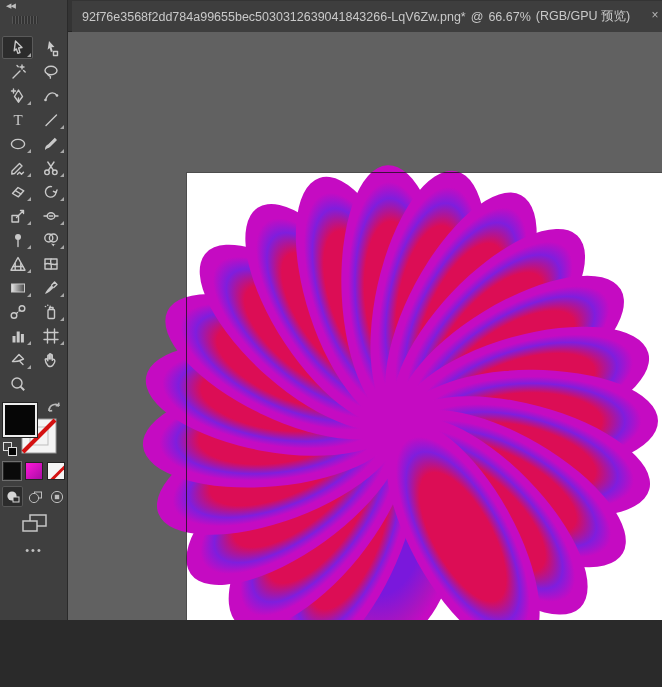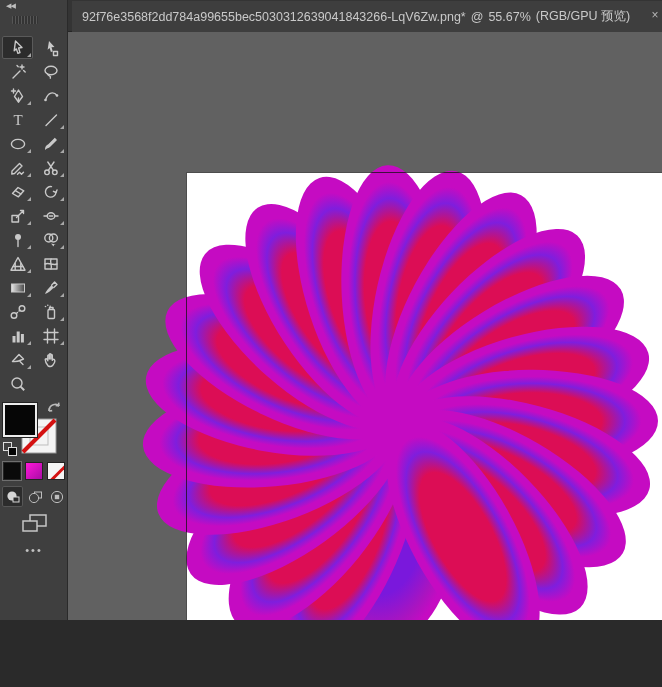--- a/index.html
+++ b/index.html
@@ -51,21 +51,21 @@
 </style>
 </head>
 <body>
 
 <div class="app" style="--canvas-bg: #616161; --panel-bg: #3f3f3f; --tabbar-bg: #343434; --tab-bg: #3e3e3e; --ui-text: #c9c9c9;">
 
   <div class="tabbar">
     <div class="tab">
       <span>92f76e3568f2dd784a99655bec5030312639041843266-LqV6Zw.png*</span>
       <span>@</span>
-      <span>55.67%</span>
+      <span>66.67%</span>
       <span>(RGB/GPU 预览)</span>
     </div>
     <div class="tab-close">×</div>
   </div>
 
   <div class="toolbar">
     <div class="collapse">◀◀</div>
     <div class="grip"></div>
     <div class="tools" id="tools">
         <div class="tool active flyout">

